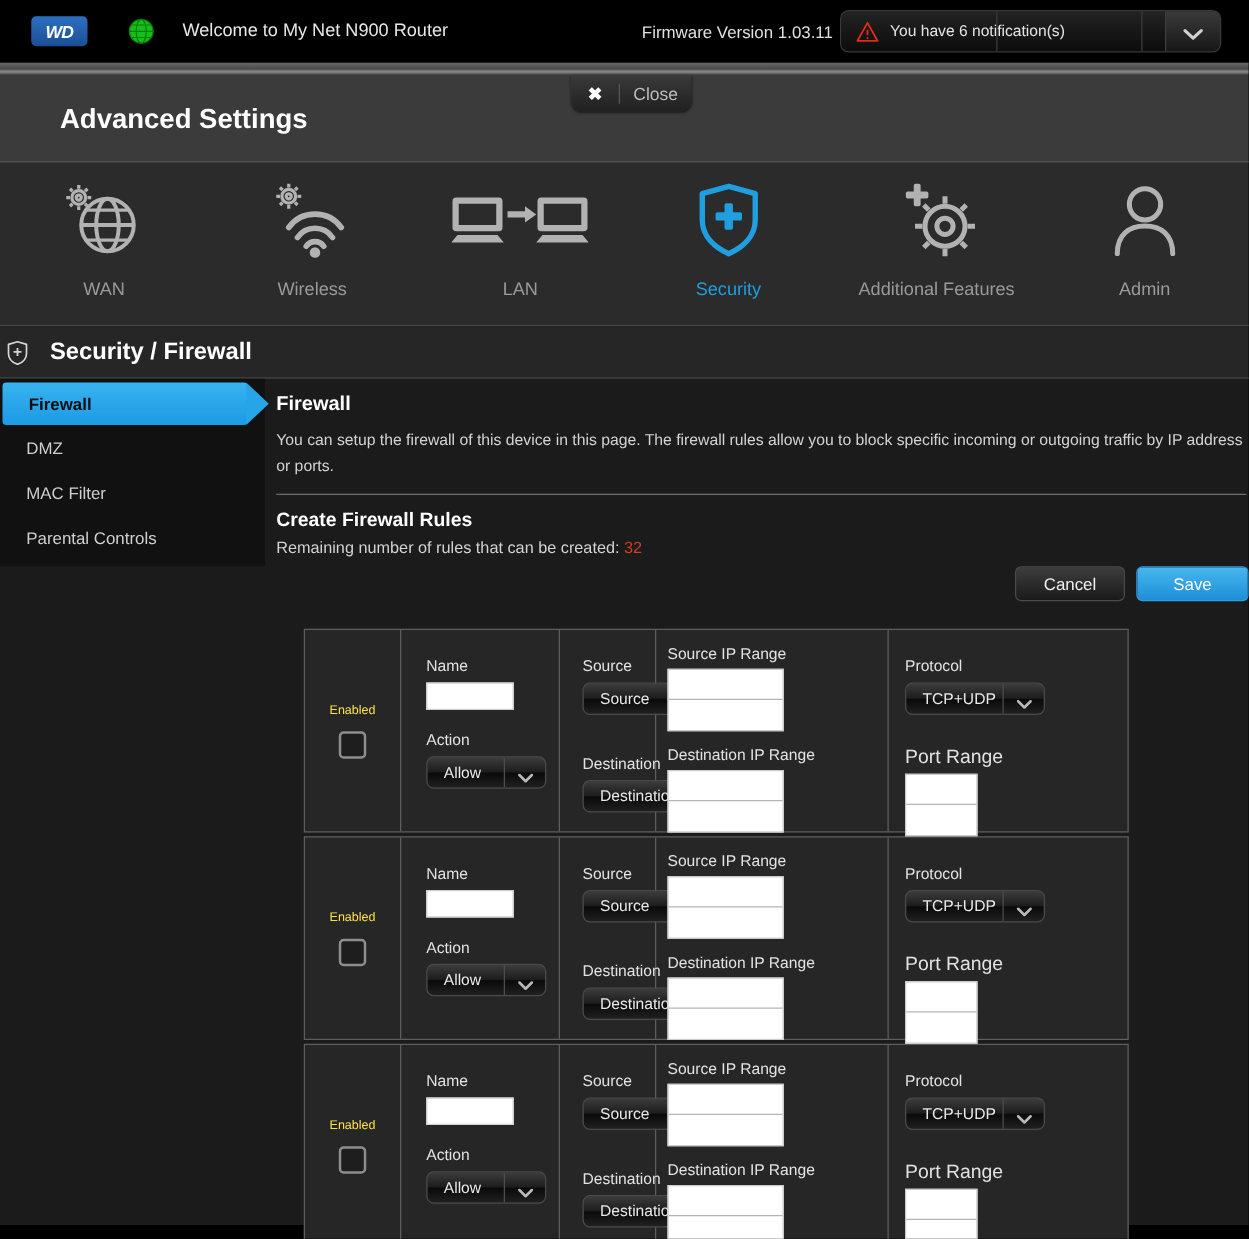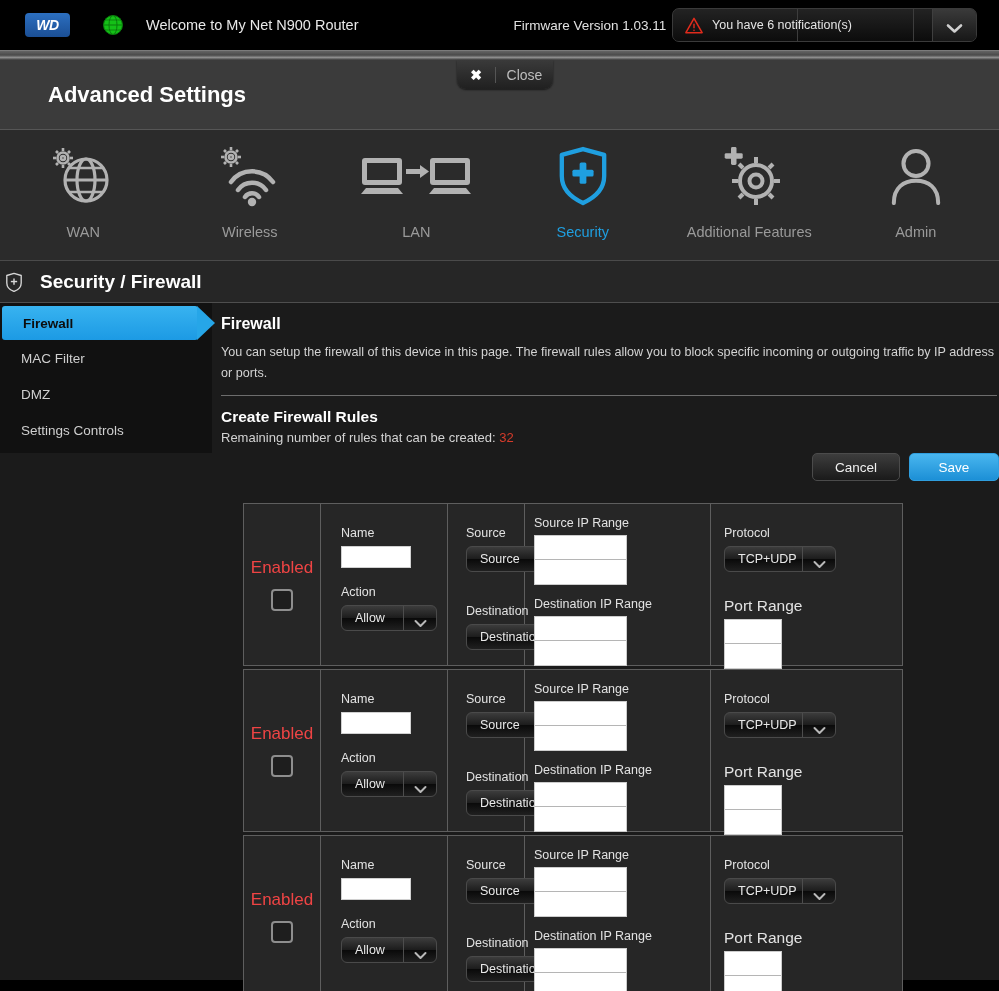--- a/index.html
+++ b/index.html
@@ -263,21 +263,21 @@
     padding: 0;
     position: relative;
   }
   .cell:last-child { border-right: none; }
   .c-enabled { width: 77px; display:flex; flex-direction:column; align-items:center; justify-content:center; }
   .c-name    { width: 127px; padding: 22px 0 0 20px; }
   .c-source  { width: 77px; padding: 22px 0 0 18px; }
   .c-ip      { width: 186px; padding: 12px 0 0 9px; }
   .c-proto   { width: 188px; padding: 22px 0 0 13px; }
 
-  .enabled-lbl { color: #ef4444; font-size: 17px; }
+  .enabled-lbl { color: #fde047; font-size: 10px; }
   .checkbox {
     margin-top: 11px;
     width: 22px; height: 22px;
     border: 2px solid #8e8e8e;
     border-radius: 4px;
     background: #1e1e1e;
     cursor: pointer;
   }
 
   .fld-label {
@@ -525,27 +525,27 @@
 </div>
 
 <div class="bodyarea">
 
   <div class="sidebar">
     <div class="side-item active">
       <span>Firewall</span>
       <span class="arrowtip"></span>
     </div>
     <div class="side-item">
+      <span>DMZ</span>
+    </div>
+    <div class="side-item">
       <span>MAC Filter</span>
     </div>
     <div class="side-item">
-      <span>DMZ</span>
-    </div>
-    <div class="side-item">
-      <span>Settings Controls</span>
+      <span>Parental Controls</span>
     </div>
   </div>
 
   <div class="content">
     <div class="sec-title">Firewall</div>
     <div class="sec-desc">You can setup the firewall of this device in this page. The firewall rules allow you to block specific incoming or outgoing traffic by IP address or ports.</div>
     <div class="hr-line"></div>
     <div class="sec-title2">Create Firewall Rules</div>
     <div class="remaining">
       <span>Remaining number of rules that can be created:</span>

